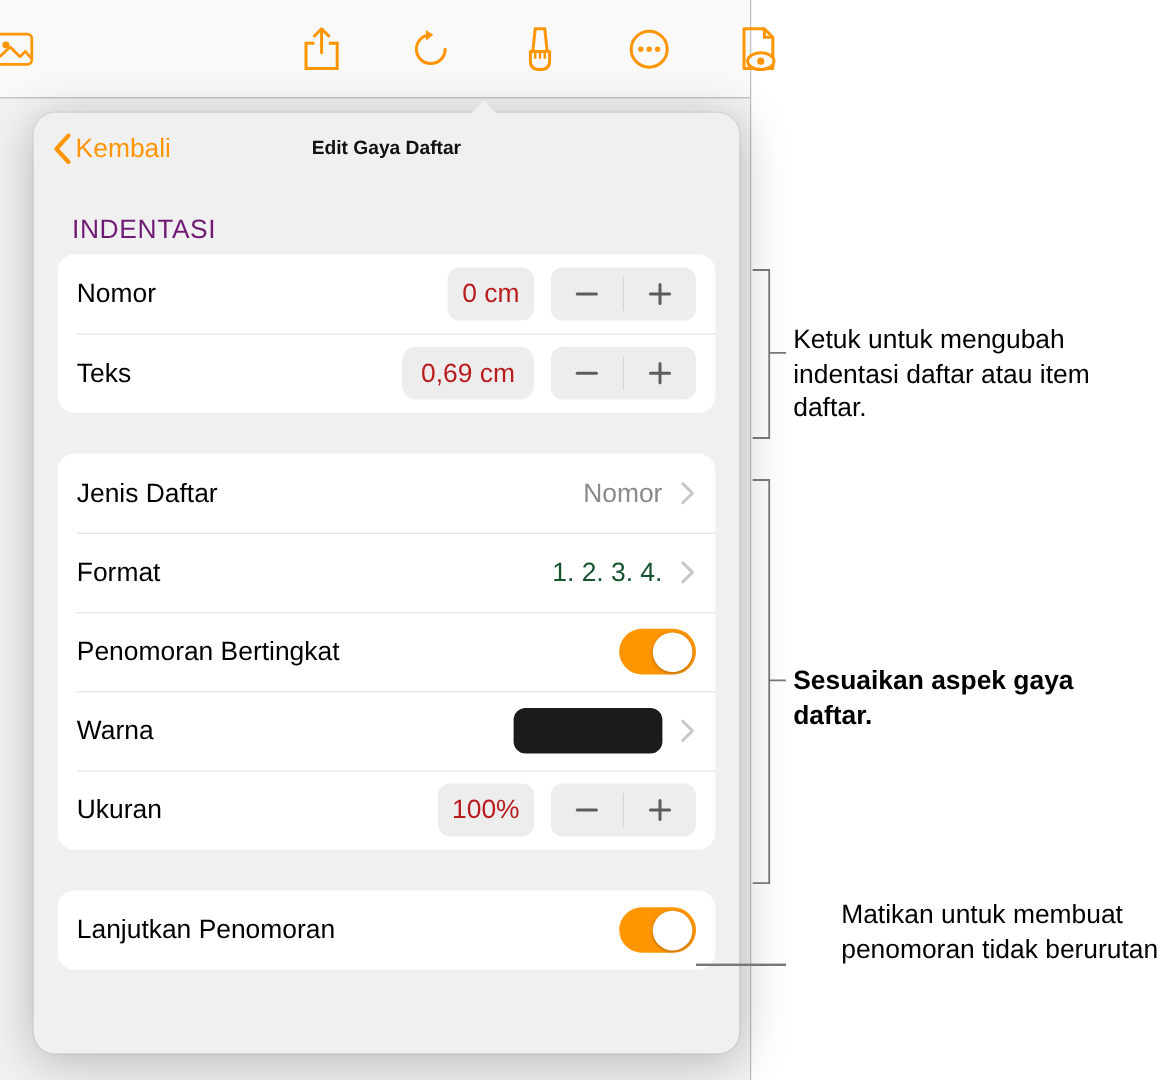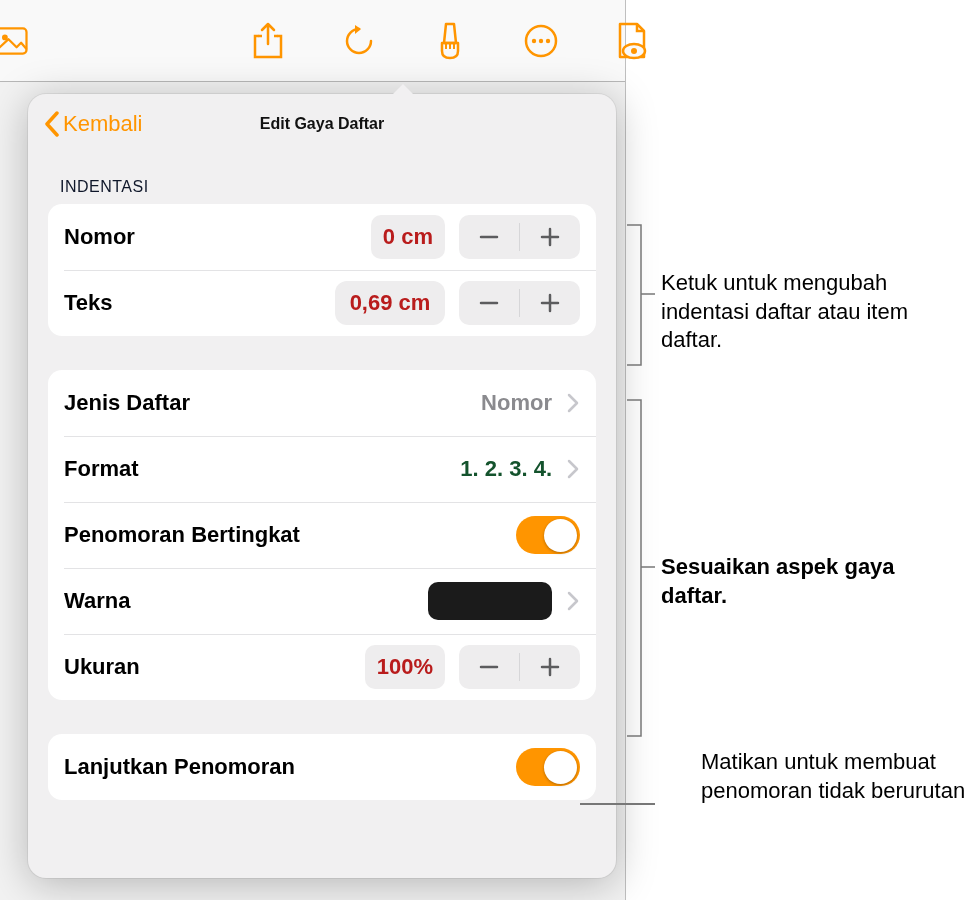--- a/index.html
+++ b/index.html
@@ -83,31 +83,30 @@
   }
 
   .body-scroll {
     position: absolute;
     top: 60px; left: 0; right: 0; bottom: 0;
     padding: 24px 20px 20px 20px;
     overflow: hidden;
   }
 
   .section-label {
-    font-size: 16px;
-    color: #0f172a;
+    font-size: 22px;
+    color: #701a75;
     letter-spacing: 0.5px;
     padding: 0 12px 8px 12px;
   }
 
   .group {
     background: #fff;
     border-radius: 14px;
     margin-bottom: 34px;
-    font-weight: bold;
   }
   .row {
     display: flex;
     align-items: center;
     min-height: 66px;
     padding: 0 16px;
     position: relative;
   }
   .row + .row::before {
     content: "";

